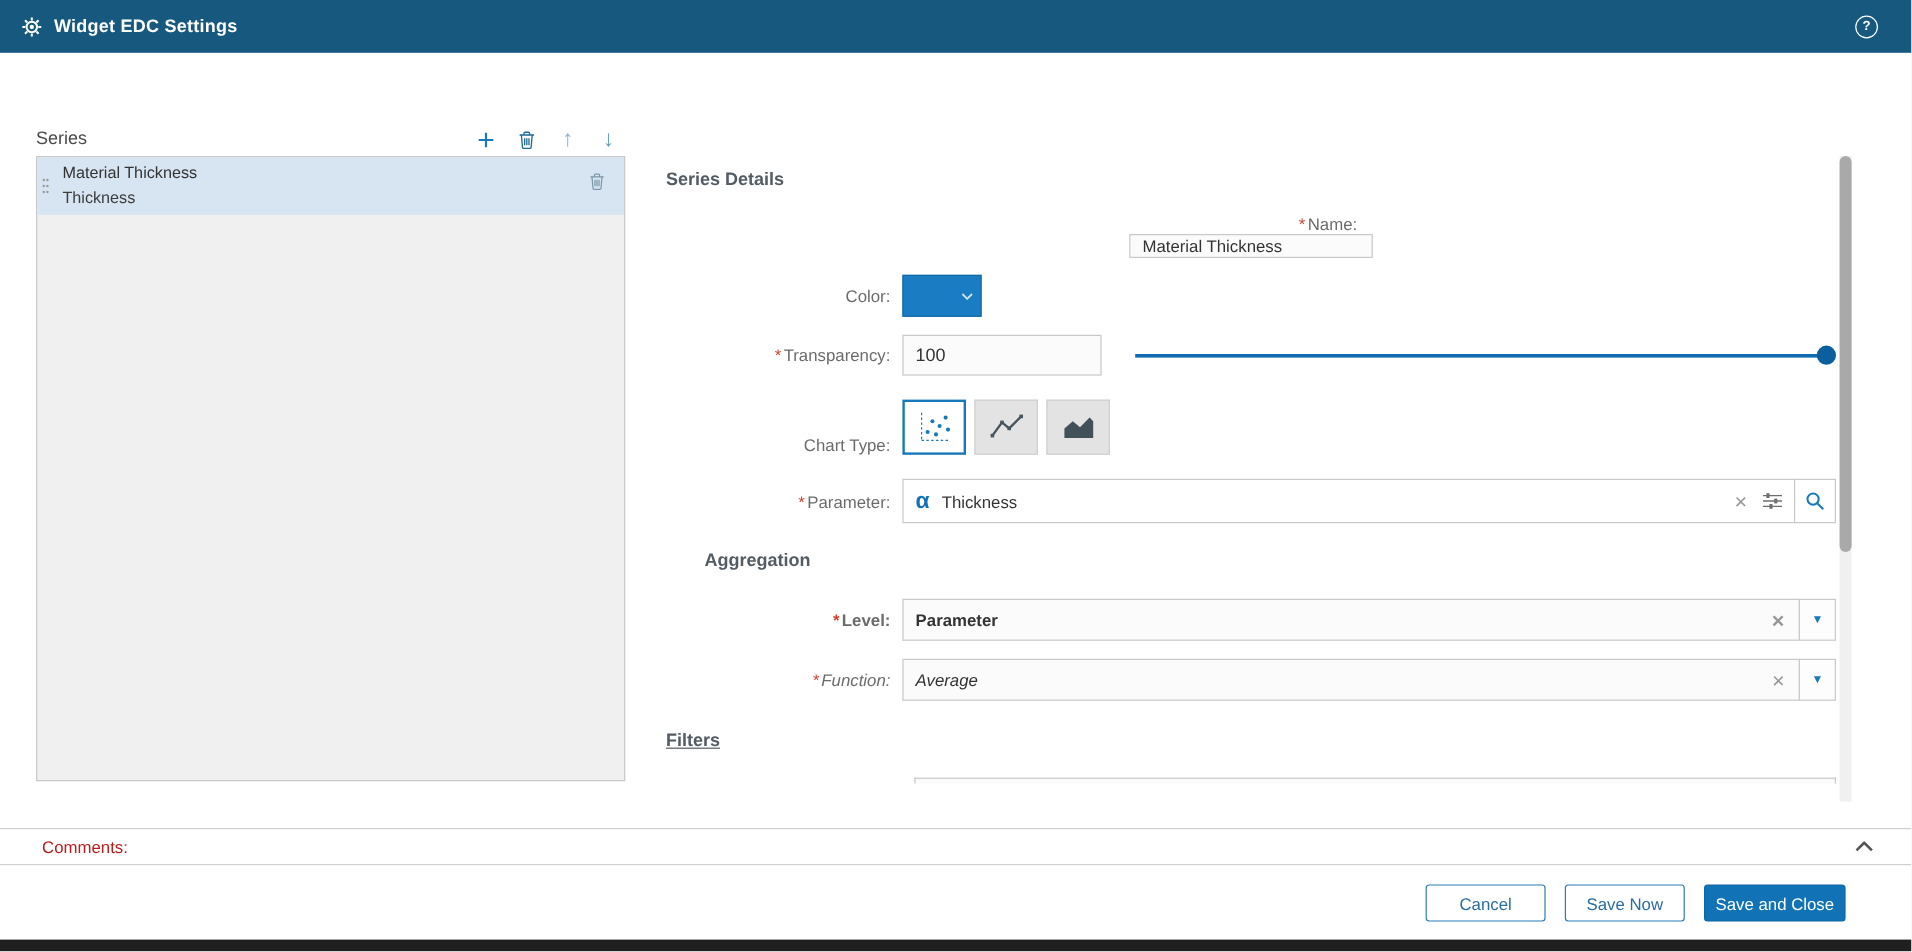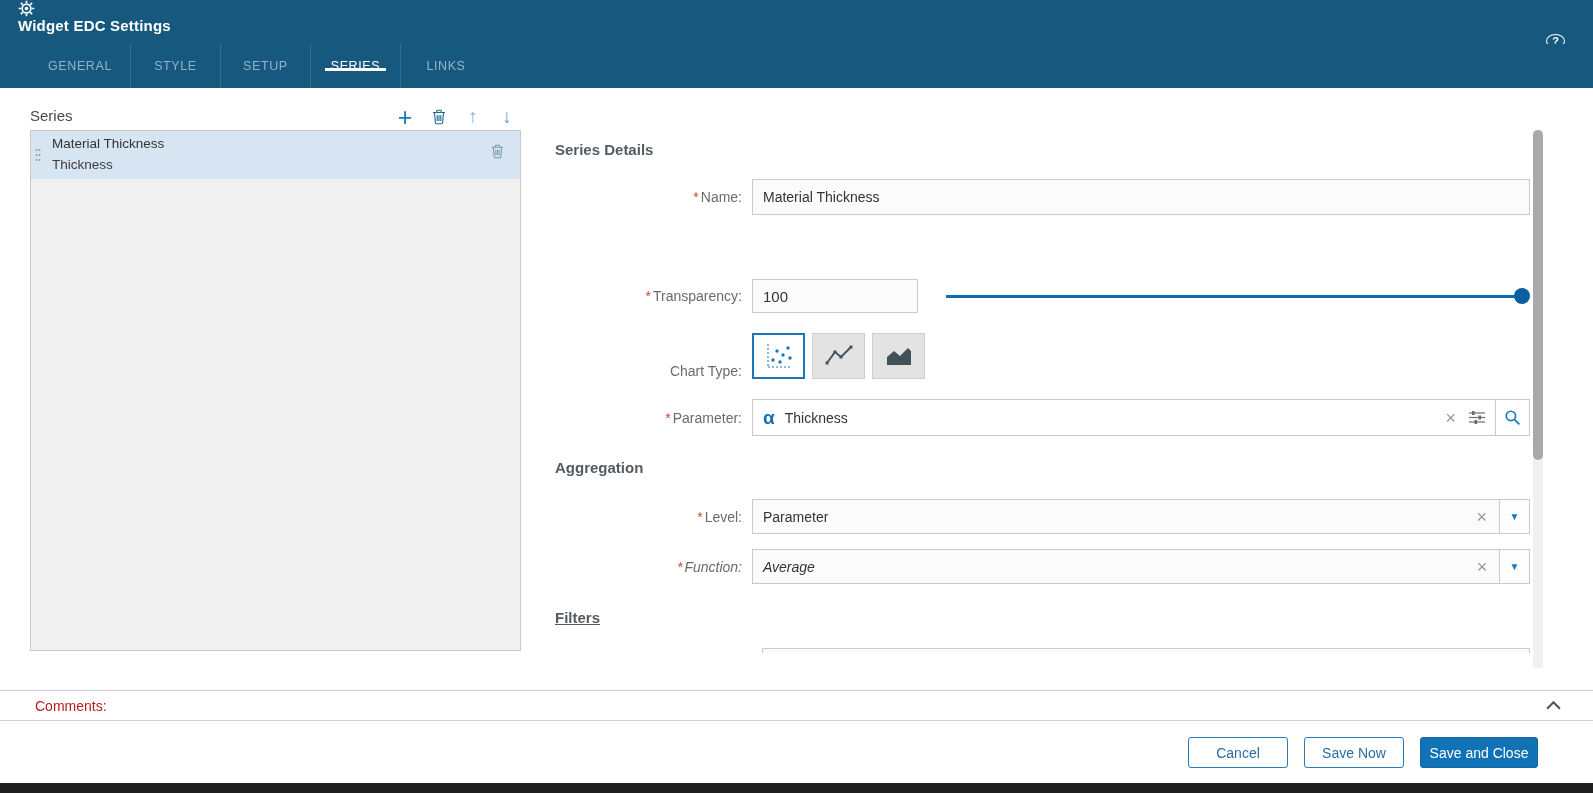--- a/index.html
+++ b/index.html
@@ -1,21 +1,21 @@
 <!DOCTYPE html>
 <html><head>
 <meta charset="utf-8">
 <style>
   * { margin:0; padding:0; box-sizing:border-box; }
   body { background:#e8e8e8; font-family:"Liberation Sans", sans-serif; }
   .app { position:relative; width:1593px; height:793px; background:#ffffff; overflow:hidden; }
 
   
   .titlebar { position:absolute; top:0; left:0; right:0; height:44px; background:#16587E;
-              display:flex; padding:0 28px 0 18px;flex-direction:column; }
+              display:flex; align-items:center; padding:0 28px 0 18px; }
   .titlebar .gear { width:17px; height:17px; margin-right:10px; display:flex; align-items:center; }
   .titlebar .title { color:#ffffff; font-size:15px; font-weight:700; letter-spacing:.2px; }
   .help-btn { margin-left:auto; width:19px; height:19px; border:1.5px solid #ffffff; border-radius:50%;
               color:#ffffff; font-size:11px; font-weight:700; display:flex; align-items:center; justify-content:center; cursor:pointer; }
 
   
   .tabbar { position:absolute; top:44px; left:0; right:0; height:44px; background:#16587E;
             display:flex; padding-left:30px; }
   .tab { min-width:90px; padding:0 18px; display:flex; align-items:center; justify-content:center;
          color:#8FB4CC; font-size:12.5px; letter-spacing:.6px; position:relative; cursor:pointer;
@@ -115,37 +115,20 @@
       </g>
           <circle cx="8" cy="8" r="1.7" fill="#fff"></circle>
         </svg>
     </span>
     <span class="title">Widget EDC Settings</span>
     <span class="help-btn">
         <span>?</span>
       </span>
   </div>
 
-  <div class="tabbar">
-    <div class="tab">
-        <span>GENERAL</span>
-      </div>
-    <div class="tab">
-        <span>STYLE</span>
-      </div>
-    <div class="tab">
-        <span>SETUP</span>
-      </div>
-    <div class="tab active">
-        <span>SERIES</span>
-      </div>
-    <div class="tab">
-        <span>LINKS</span>
-      </div>
-  </div>
 
   <div class="series-title">Series</div>
   <div class="series-toolbar">
     <span class="tb-icon tb-plus">+</span>
     <span class="tb-icon tb-trash">
       <svg width="14" height="16" viewBox="0 0 14 16">
           <path d="M1 3.5h12 M4.7 3.5V2a.8.8 0 0 1 .8-.8h3a.8.8 0 0 1 .8.8v1.5 M2.5 3.6l.9 10.2a1 1 0 0 0 1 .9h5.2a1 1 0 0 0 1-.9l.9-10.2 M5.2 6.2v5.8 M7 6.2v5.8 M8.8 6.2v5.8" stroke="currentColor" fill="none" stroke-width="1.1"></path>
         </svg>
     </span>
     <span class="tb-icon tb-up">↑</span>
@@ -173,25 +156,33 @@
       <span class="row-trash">
         <svg width="13" height="15" viewBox="0 0 14 16">
             <path d="M1 3.5h12 M4.7 3.5V2a.8.8 0 0 1 .8-.8h3a.8.8 0 0 1 .8.8v1.5 M2.5 3.6l.9 10.2a1 1 0 0 0 1 .9h5.2a1 1 0 0 0 1-.9l.9-10.2 M5.2 6.2v5.8 M7 6.2v5.8 M8.8 6.2v5.8" stroke="currentColor" fill="none" stroke-width="1.1"></path>
           </svg>
       </span>
     </div>
   </div>
 
   <div class="sec-heading" style="top:141px;">Series Details</div>
 
-  <div class="frow" style="top:179px; height:36px;">
+  <div class="frow" style="top:179px; height:36px;flex-direction:column;">
     <span class="flabel"><span class="req">*</span><span>Name:</span></span>
     <input class="text-field" type="text" value="Material Thickness" style="">
   </div>
 
+  <div class="frow" style="top:229px; height:35px;">
+    <span class="flabel"><span>Color:</span></span>
+    <span class="swatch">
+      <svg width="10" height="6" viewBox="0 0 10 6">
+          <polyline points="1,1 5,5 9,1" fill="none" stroke="rgba(255,255,255,0.8)" stroke-width="1.5"></polyline>
+        </svg>
+    </span>
+  </div>
 
   <div class="frow" style="top:279px; height:34px;">
     <span class="flabel"><span class="req">*</span><span>Transparency:</span></span>
     <input class="transp-input" type="text" value="100" style="">
     <span class="slider">
       <span class="track"></span>
       <span class="thumb"></span>
     </span>
   </div>
 
@@ -251,23 +242,23 @@
       </span>
     </span>
     <span class="search-btn">
       <svg width="17" height="17" viewBox="0 0 16 16">
         <circle cx="6.5" cy="6.5" r="4.4" stroke="#1779ba" stroke-width="1.6" fill="none"></circle>
         <line x1="10" y1="10" x2="14.5" y2="14.5" stroke="#1779ba" stroke-width="1.6"></line>
       </svg>
     </span>
   </div>
 
-  <div class="sec-heading" style="top:459px;">Aggregation</div>
-
-  <div class="frow" style="top:499px; height:35px;">
+  <div class="sec-heading" style="top:459px;margin-left:32px;">Aggregation</div>
+
+  <div class="frow" style="top:499px; height:35px;font-weight:bold;">
     <span class="flabel"><span class="req">*</span><span>Level:</span></span>
     <span class="dd-field">
       <span class="fval">Parameter</span>
       <span class="fspacer"></span>
       <span class="clear-x" style="margin-right:2px;">×</span>
     </span>
     <span class="dd-btn">
         <span>▼</span>
       </span>
   </div>

